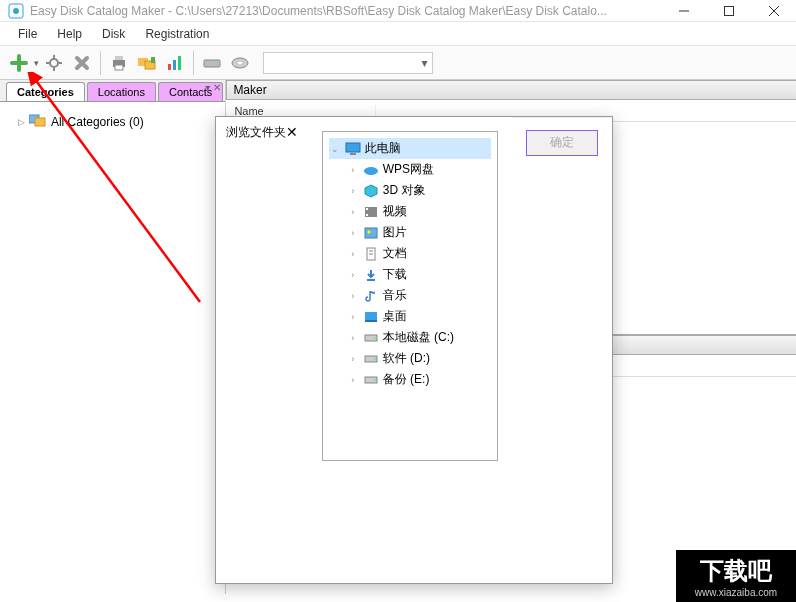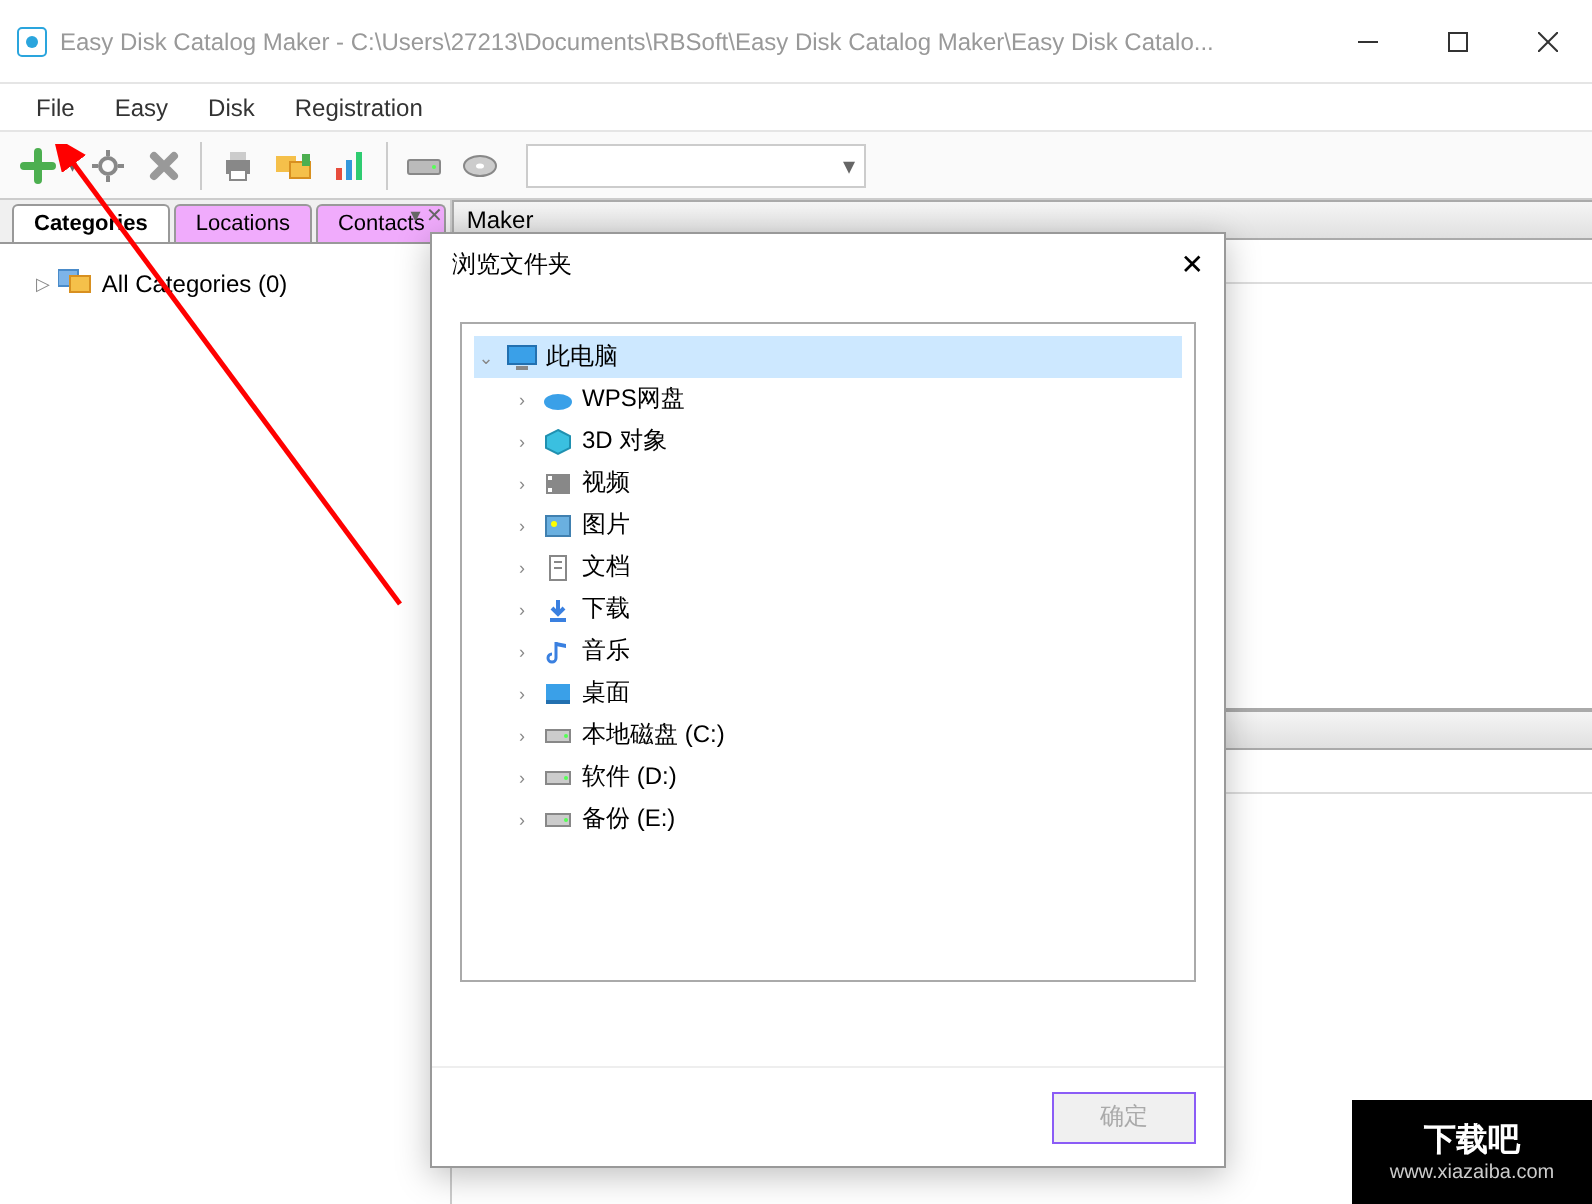--- a/index.html
+++ b/index.html
@@ -1,18 +1,18 @@
 <!DOCTYPE html>
 <html><head>
 <meta charset="utf-8">
 <style>
 * { margin: 0; padding: 0; box-sizing: border-box; font-family: "Segoe UI", Tahoma, sans-serif; font-size: 12px; }
 body { width: 796px; height: 602px; background: #fff; position: relative; overflow: hidden; }
 
-.titlebar { height: 42px; background: #fff; border-bottom: 1px solid #e5e5e5; display: flex; align-items: center; padding-left: 8px; justify-content: flex-end; }
+.titlebar { height: 22px; background: #fff; border-bottom: 1px solid #e5e5e5; display: flex; align-items: center; padding-left: 8px; justify-content: flex-end; }
 .titlebar-icon { width: 16px; height: 16px; margin-right: 6px; }
 .titlebar-text { flex: 1; color: #999; font-size: 12px; }
 .win-controls { display: flex; }
 .win-btn { width: 45px; height: 29px; display: flex; align-items: center; justify-content: center; color: #555; }
 
 .menubar { height: 24px; display: flex; align-items: center; padding: 0 8px; gap: 0; border-bottom: 1px solid #e5e5e5; }
 .menu-item { padding: 3px 10px; color: #333; }
 
 .toolbar { height: 34px; display: flex; align-items: center; padding: 2px 6px; gap: 2px; border-bottom: 1px solid #ccc; background: #fafafa; }
 .tb-btn { width: 26px; height: 26px; display: flex; align-items: center; justify-content: center; border: 1px solid transparent; }
@@ -36,40 +36,40 @@
 
 .disks-content { flex: 1; background: #fff; position: relative; }
 .col-headers { height: 22px; border-bottom: 1px solid #ddd; display: flex; align-items: center; background: #fff; }
 .col-h { padding: 0 8px; border-right: 1px solid #eee; font-size: 11px; color: #333; }
 
 .explorer-section { height: 260px; border-top: 1px solid #aaa; display: flex; flex-direction: column; }
 .explorer-cols { height: 22px; display: flex; align-items: center; border-bottom: 1px solid #ddd; }
 .explorer-body { flex: 1; background: #fff; }
 
 
-.dialog { position: absolute; left: 215px; top: 116px; width: 398px; height: 468px; background: #fff; border: 1px solid #999; box-shadow: 0 4px 16px rgba(0,0,0,0.25); z-index: 50; display: flex; flex-direction: column; }
+.dialog { position: absolute; left: 215px; top: 116px; width: 398px; height: 468px; background: #fff; border: 1px solid #999; box-shadow: 0 4px 16px rgba(0,0,0,0.25); z-index: 50; display: flex; }
 .dlg-title { height: 30px; display: flex; align-items: center; padding: 0 10px; font-size: 12px; }
 .dlg-close { margin-left: auto; font-size: 14px; cursor: pointer; }
 .dlg-body { flex: 1; padding: 14px; }
 .dlg-tree-box { width: 100%; height: 330px; border: 1px solid #aaa; background: #fff; padding: 6px; overflow: auto; }
 .dlg-tree-row { display: flex; align-items: center; gap: 4px; padding: 2px 0; font-size: 12px; }
 .dlg-tree-row .arrow { width: 12px; color: #888; font-size: 9px; text-align: center; }
 .dlg-tree-row .ico { width: 16px; height: 16px; display: flex; align-items: center; justify-content: center; }
 .dlg-tree-row.selected { background: #cde8ff; }
 .dlg-tree-row.indent { padding-left: 18px; }
 .dlg-footer { height: 50px; display: flex; justify-content: flex-end; align-items: center; gap: 12px; padding: 0 14px; border-top: 1px solid #eee; }
 .dlg-btn { width: 72px; height: 26px; border: 1px solid #8b5cf6; background: #f3f3f3; color: #333; }
 .dlg-btn.disabled { color: #aaa; background: #f0f0f0; }
 
 
 .red-arrow { position: absolute; left: 20px; top: 72px; z-index: 40; pointer-events: none; }
 
 
 .watermark { position: absolute; right: 0; bottom: 0; width: 120px; height: 52px; background: #000; color: #fff; display: flex; flex-direction: column; align-items: center; justify-content: center; z-index: 60; }
-.watermark .big { font-size: 16px; font-weight: bold; font-family: Liberation Mono, monospace; }
+.watermark .big { font-size: 24px; font-weight: bold; font-family: Liberation Mono, monospace; }
 .watermark .small { font-size: 10px; color: #ccc; }
 </style>
 </head>
 <body>
 
 <div class="titlebar">
   <span class="titlebar-icon">
     <svg width="16" height="16">
         <rect x="1" y="1" width="14" height="14" rx="2" fill="#fff" stroke="#2aa5dd"></rect>
         <path d="M5 8a3 3 0 1 1 6 0a3 3 0 1 1 -6 0" fill="#2aa5dd"></path>
@@ -91,21 +91,21 @@
         <svg width="10" height="10">
           <line x1="0" y1="0" x2="10" y2="10" stroke="#333"></line>
           <line x1="10" y1="0" x2="0" y2="10" stroke="#333"></line>
         </svg>
       </div>
   </div>
 </div>
 
 <div class="menubar">
   <div class="menu-item">File</div>
-  <div class="menu-item">Easy</div>
+  <div class="menu-item">Help</div>
   <div class="menu-item">Disk</div>
   <div class="menu-item">Registration</div>
 </div>
 
 <div class="toolbar">
   <div class="tb-btn">
       <svg width="20" height="20">
         <path d="M10 3v14M3 10h14" stroke="#4caf50" stroke-width="4" stroke-linecap="round"></path>
       </svg>
     </div>

